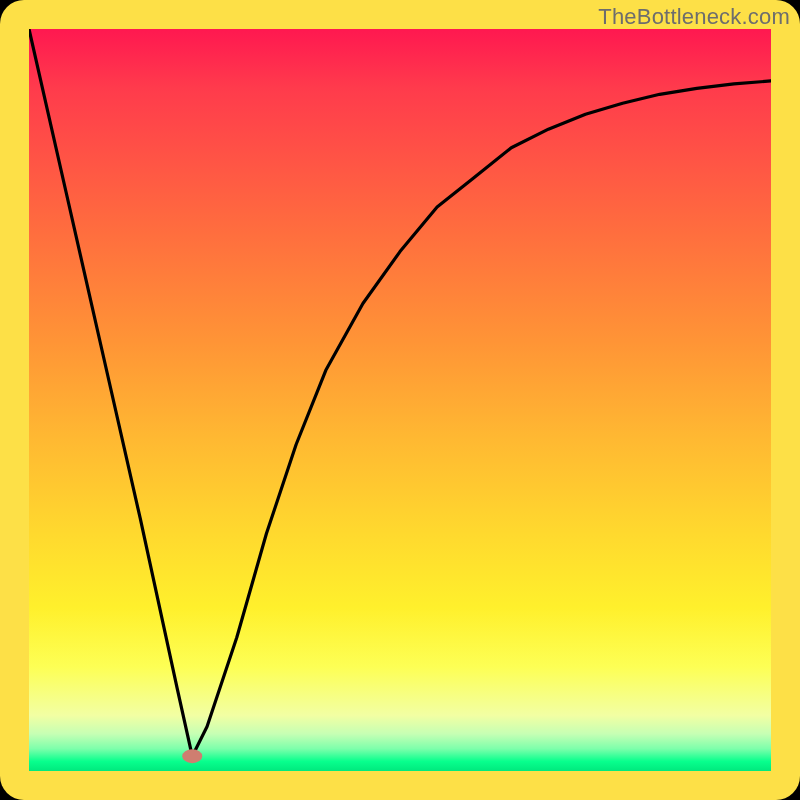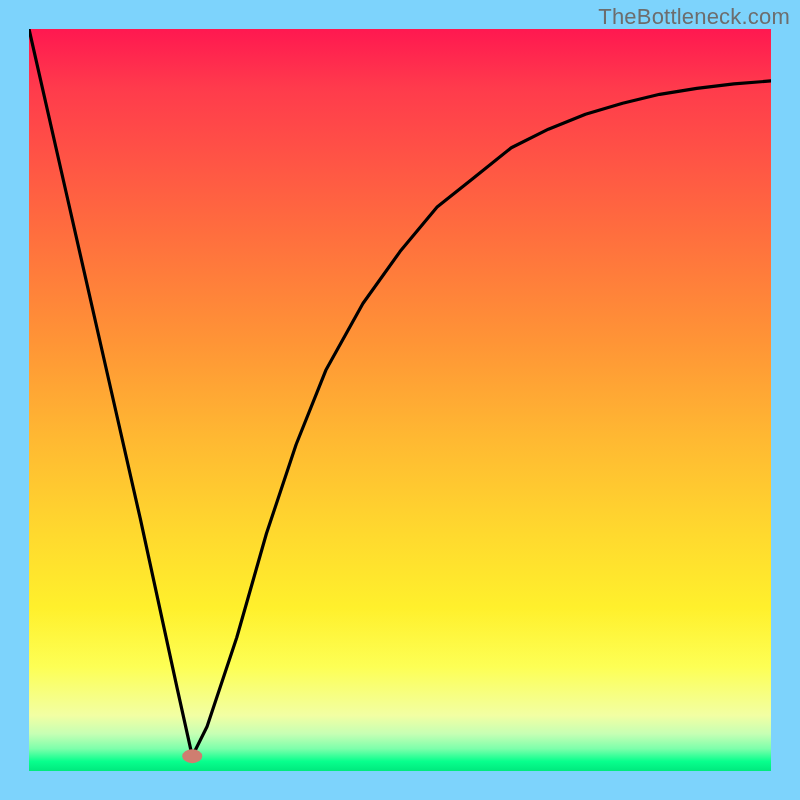--- a/index.html
+++ b/index.html
@@ -8,21 +8,22 @@
     width: 800px;
     height: 800px;
     background: #000;
     overflow: hidden;
     font-family: Arial, Helvetica, sans-serif;
   }
   .frame {
     position: relative;
     width: 800px;
     height: 800px;
-    background: #7dd3fc;
+    background: #fde047;
+    border-radius: 24px;
   }
   .watermark {
     position: absolute;
     top: 4px;
     right: 10px;
     color: #6d6d6d;
     font-size: 22px;
     letter-spacing: 0.2px;
     font-weight: 400;
     z-index: 10;

